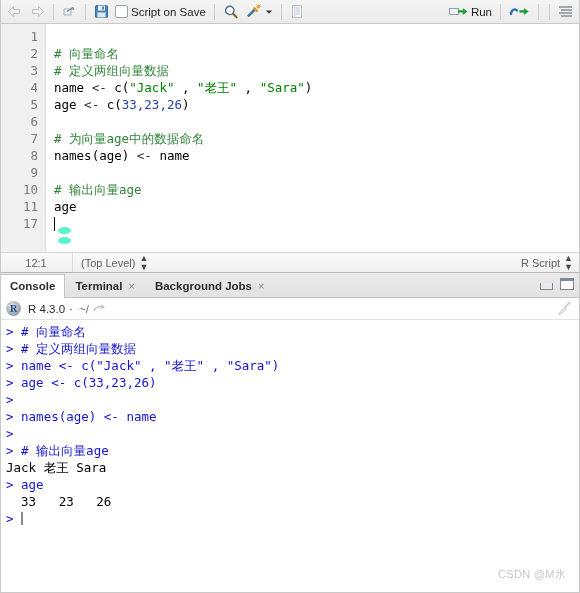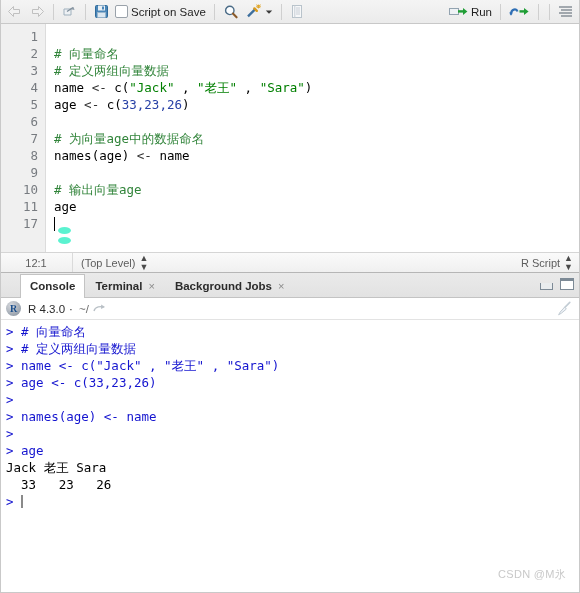--- a/index.html
+++ b/index.html
@@ -184,21 +184,21 @@
     overflow: hidden;
     position: relative;
   }
   .tabbar {
     height: 25px;
     min-height: 25px;
     background: linear-gradient(to bottom, #eaeaea, #e2e2e2);
     border-bottom: 1px solid #c3c3c3;
     display: flex;
     align-items: flex-end;
-    padding-left: 20px;
+    padding-left: 0;
     box-sizing: border-box;
     position: relative;
   }
   .tab {
     height: 24px;
     display: flex;
     align-items: center;
     padding: 0 9px;
     font-size: 11.5px;
     font-weight: bold;
@@ -544,22 +544,23 @@
     </div>
 
     <div class="console-out" id="consoleout">
         <div class="line"><span class="c-prompt">&gt; </span><span class="c-in"># 向量命名</span></div>
         <div class="line"><span class="c-prompt">&gt; </span><span class="c-in"># 定义两组向量数据</span></div>
         <div class="line"><span class="c-prompt">&gt; </span><span class="c-in">name &lt;- c("Jack" , "老王" , "Sara")</span></div>
         <div class="line"><span class="c-prompt">&gt; </span><span class="c-in">age &lt;- c(33,23,26)</span></div>
         <div class="line"><span class="c-prompt">&gt; </span></div>
         <div class="line"><span class="c-prompt">&gt; </span><span class="c-in">names(age) &lt;- name</span></div>
         <div class="line"><span class="c-prompt">&gt; </span></div>
+        <div class="line"><span class="c-prompt">&gt; </span><span class="c-in"># 输出向量age</span></div>
+        <div class="line"><span class="c-out">Jack 老王 Sara</span></div>
         <div class="line"><span class="c-prompt">&gt; </span><span class="c-in">age</span></div>
-        <div class="line"><span class="c-out">Jack 老王 Sara</span></div>
         <div class="line"><span class="c-out">  33   23   26</span></div>
         <div class="line"><span class="c-prompt">&gt; </span><span class="ccaret"></span></div>
       </div>
 
     <div class="watermark">CSDN @M氷</div>
   </div>
 
   <div class="edge-left"></div>
   <div class="edge-right"></div>
   <div class="edge-bottom"></div>

